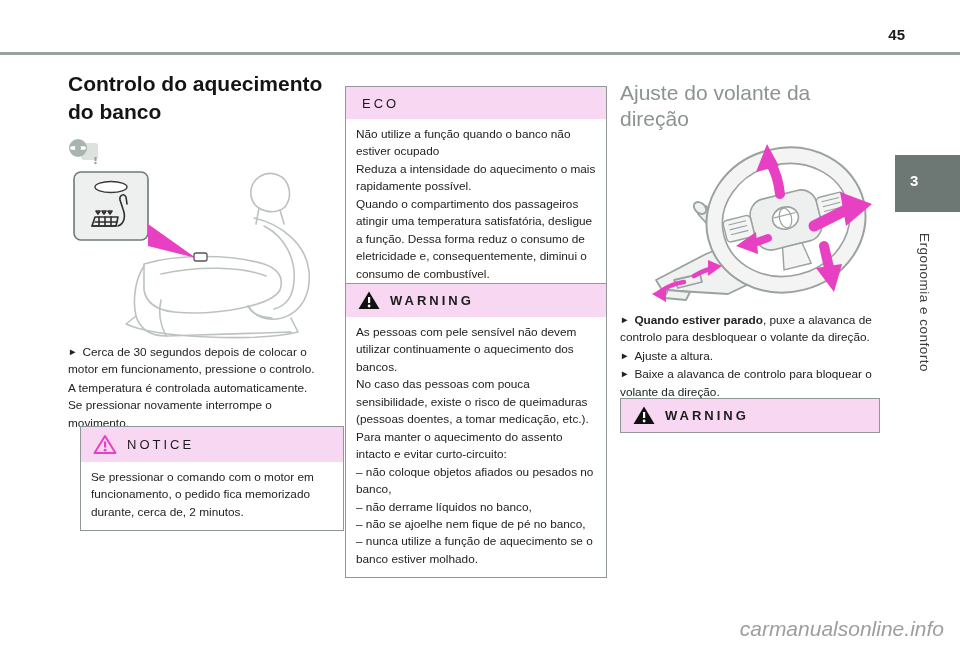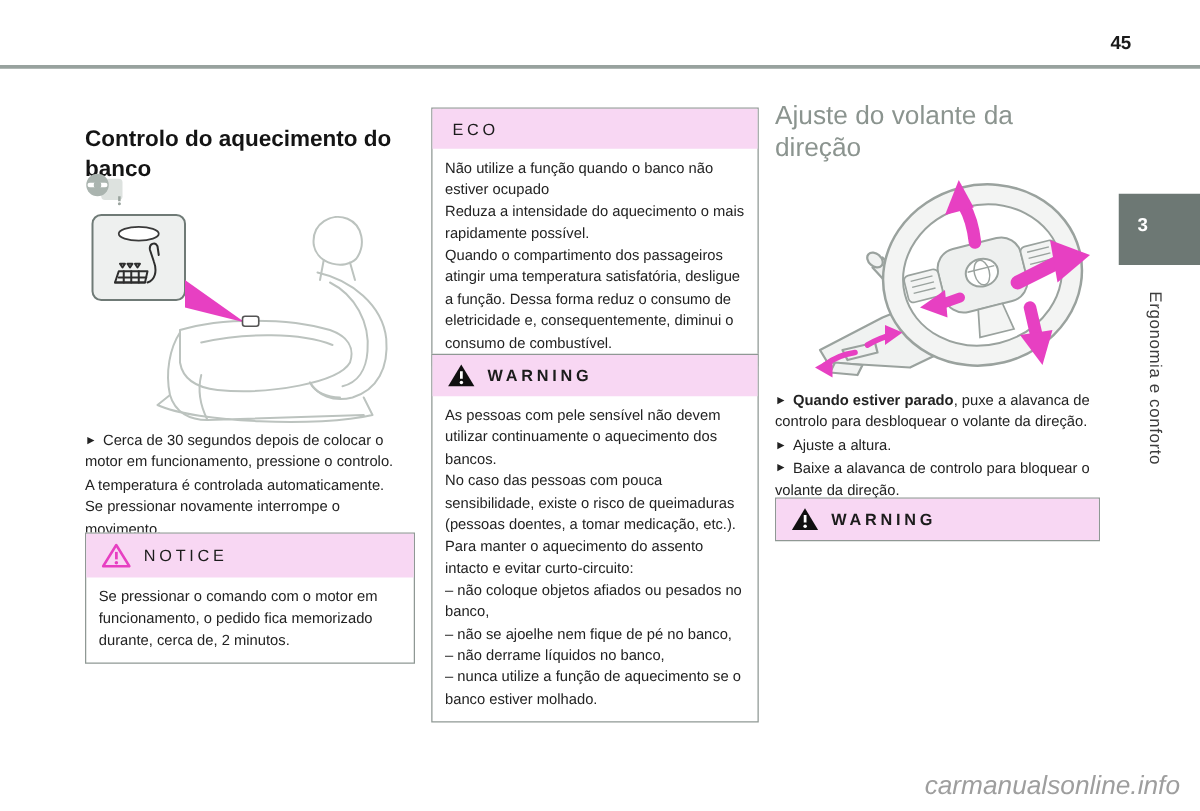--- a/index.html
+++ b/index.html
@@ -4,22 +4,22 @@
 <style>
   html,body{margin:0;padding:0;background:#e9e9e9;}
   .page{
     position:relative;width:960px;height:649px;background:#ffffff;
     font-family:"Liberation Sans","DejaVu Sans",sans-serif;color:#222;
     overflow:hidden;margin:0 auto;
   }
   .page-number{position:absolute;top:26px;right:55px;font-size:15px;font-weight:bold;color:#1a1a1a;text-align:right;}
   .top-rule{position:absolute;left:0;right:0;top:52px;height:3px;background:#98a29e;}
 
-  .heading-black{position:absolute;left:68px;top:100px;width:270px;margin:0;
-    font-size:18px;font-weight:bold;line-height:1.32;color:#141414;}
+  .heading-black{position:absolute;left:68px;top:70px;width:270px;margin:0;
+    font-size:21px;font-weight:bold;line-height:1.32;color:#141414;}
   .heading-gray{position:absolute;left:620px;top:80px;width:264px;margin:0;
     font-size:21px;font-weight:normal;line-height:1.26;color:#8b948f;}
 
   .body-text{font-size:11.8px;line-height:1.48;color:#222;}
   .left-body{position:absolute;left:68px;top:344px;width:268px;}
   .right-bullets{position:absolute;left:620px;top:312px;width:266px;}
   .bullet-line{margin:0 0 1px 0;}
   .marker{font-size:9.5px;margin-right:5px;position:relative;top:-1px;}
 
   .info-box{position:absolute;border:1px solid #8f9894;background:#fff;box-sizing:border-box;}
@@ -96,21 +96,21 @@
   </svg>
 
   <div class="left-body body-text">
     <div class="bullet-line">
       <span class="marker">►</span><span>Cerca de 30 segundos depois de colocar o motor em funcionamento, pressione o controlo.</span>
     </div>
     <div>A temperatura é controlada automaticamente.</div>
     <div>Se pressionar novamente interrompe o movimento.</div>
   </div>
 
-  <div class="info-box" style="left:68px;top:426px;width:264px;">
+  <div class="info-box" style="left:80px;top:426px;width:264px;">
     <div class="box-header">
       <svg width="24" height="21" viewBox="0 0 24 21">
         <polygon points="12,2 22.5,19 1.5,19" fill="none" stroke="#e740c2" stroke-width="2" stroke-linejoin="round"></polygon>
         <rect x="11" y="7.5" width="2.2" height="6" fill="#e740c2"></rect>
         <circle cx="12.1" cy="16.2" r="1.4" fill="#e740c2"></circle>
       </svg>
       <span class="hdr-label">NOTICE</span>
     </div>
     <div class="box-body body-text">Se pressionar o comando com o motor em funcionamento, o pedido fica memorizado durante, cerca de, 2 minutos.</div>
   </div>
@@ -133,22 +133,22 @@
         <rect x="10" y="6" width="2.2" height="6" fill="#ffffff"></rect>
         <circle cx="11.1" cy="15" r="1.4" fill="#ffffff"></circle>
       </svg>
       <span class="hdr-label hdr-bold">WARNING</span>
     </div>
     <div class="box-body body-text">
       <div>As pessoas com pele sensível não devem utilizar continuamente o aquecimento dos bancos.</div>
       <div>No caso das pessoas com pouca sensibilidade, existe o risco de queimaduras (pessoas doentes, a tomar medicação, etc.).</div>
       <div>Para manter o aquecimento do assento intacto e evitar curto-circuito:</div>
       <div>–  não coloque objetos afiados ou pesados no banco,</div>
+      <div>–  não derrame líquidos no banco,</div>
       <div>–  não se ajoelhe nem fique de pé no banco,</div>
-      <div>–  não derrame líquidos no banco,</div>
       <div>–  nunca utilize a função de aquecimento se o banco estiver molhado.</div>
     </div>
   </div>
 
   <h2 class="heading-gray">Ajuste do volante da direção</h2>
 
   <svg class="illu" style="left:628px;top:142px" width="252" height="168" viewBox="0 0 252 168">
 
     <g fill="#f0f2f1" stroke="#9aa29e" stroke-width="1.8" stroke-linejoin="round">
       <path d="M120,95 L150,128 L100,152 L34,148 L28,138 L78,112 Z"></path>

